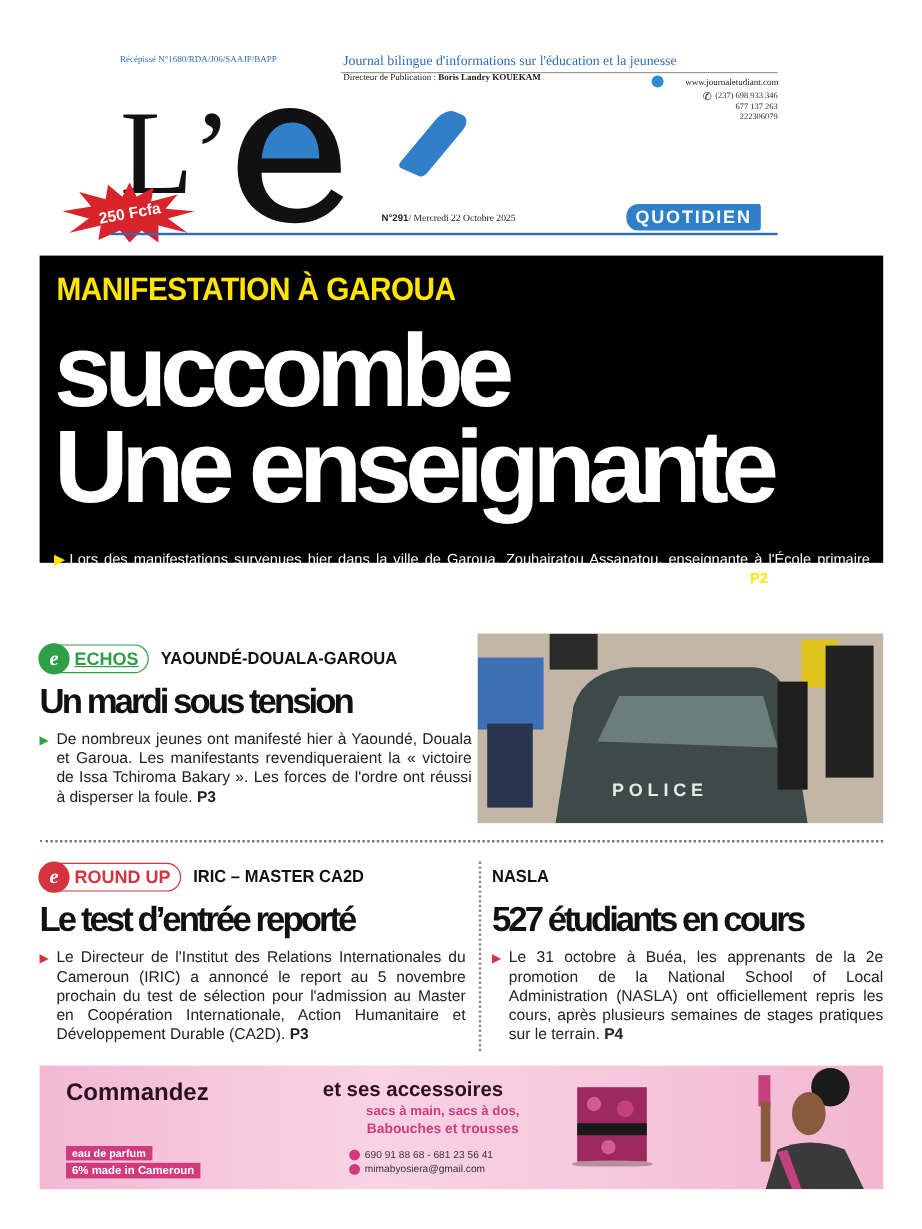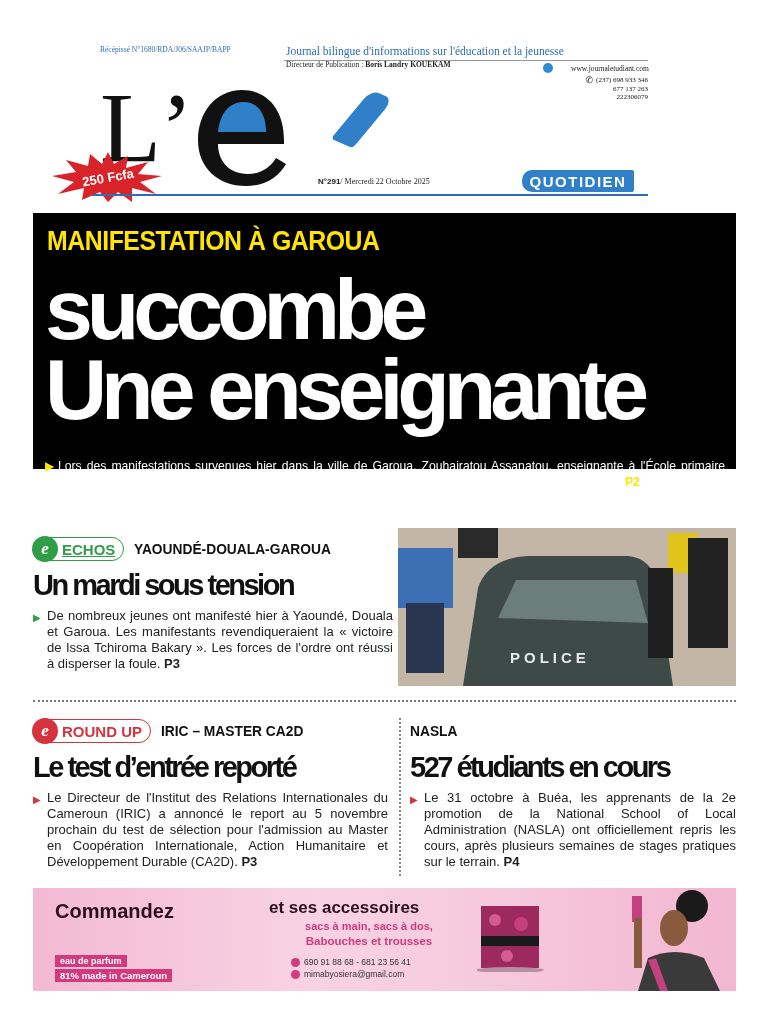--- a/index.html
+++ b/index.html
@@ -198,21 +198,21 @@
   <h2 class="sec-title">527 étudiants en cours</h2>
   <p class="sec-body">
     <span class="tri red">▶</span><span>Le 31 octobre à Buéa, les apprenants de la 2e promotion de la National School of Local Administration (NASLA) ont officiellement repris les cours, après plusieurs semaines de stages pratiques sur le terrain.</span>
     <span class="ref">P4</span>
   </p>
 </article>
 
 <aside class="ad">
   <div class="ad-commandez">Commandez</div>
   <div class="ad-tag1">eau de parfum</div>
-  <div class="ad-tag2">81% made in Cameroun</div>
+  <div class="ad-tag2">6% made in Cameroun</div>
   <div class="ad-acc">et ses accessoires</div>
   <div class="ad-sub1">sacs à main, sacs à dos,</div>
   <div class="ad-sub2">Babouches et trousses</div>
   <div class="ad-contact">
     <div class="row">
         <span class="dot"></span>
         <span>690 91 88 68 - 681 23 56 41</span>
       </div>
     <div class="row">
         <span class="dot"></span>

